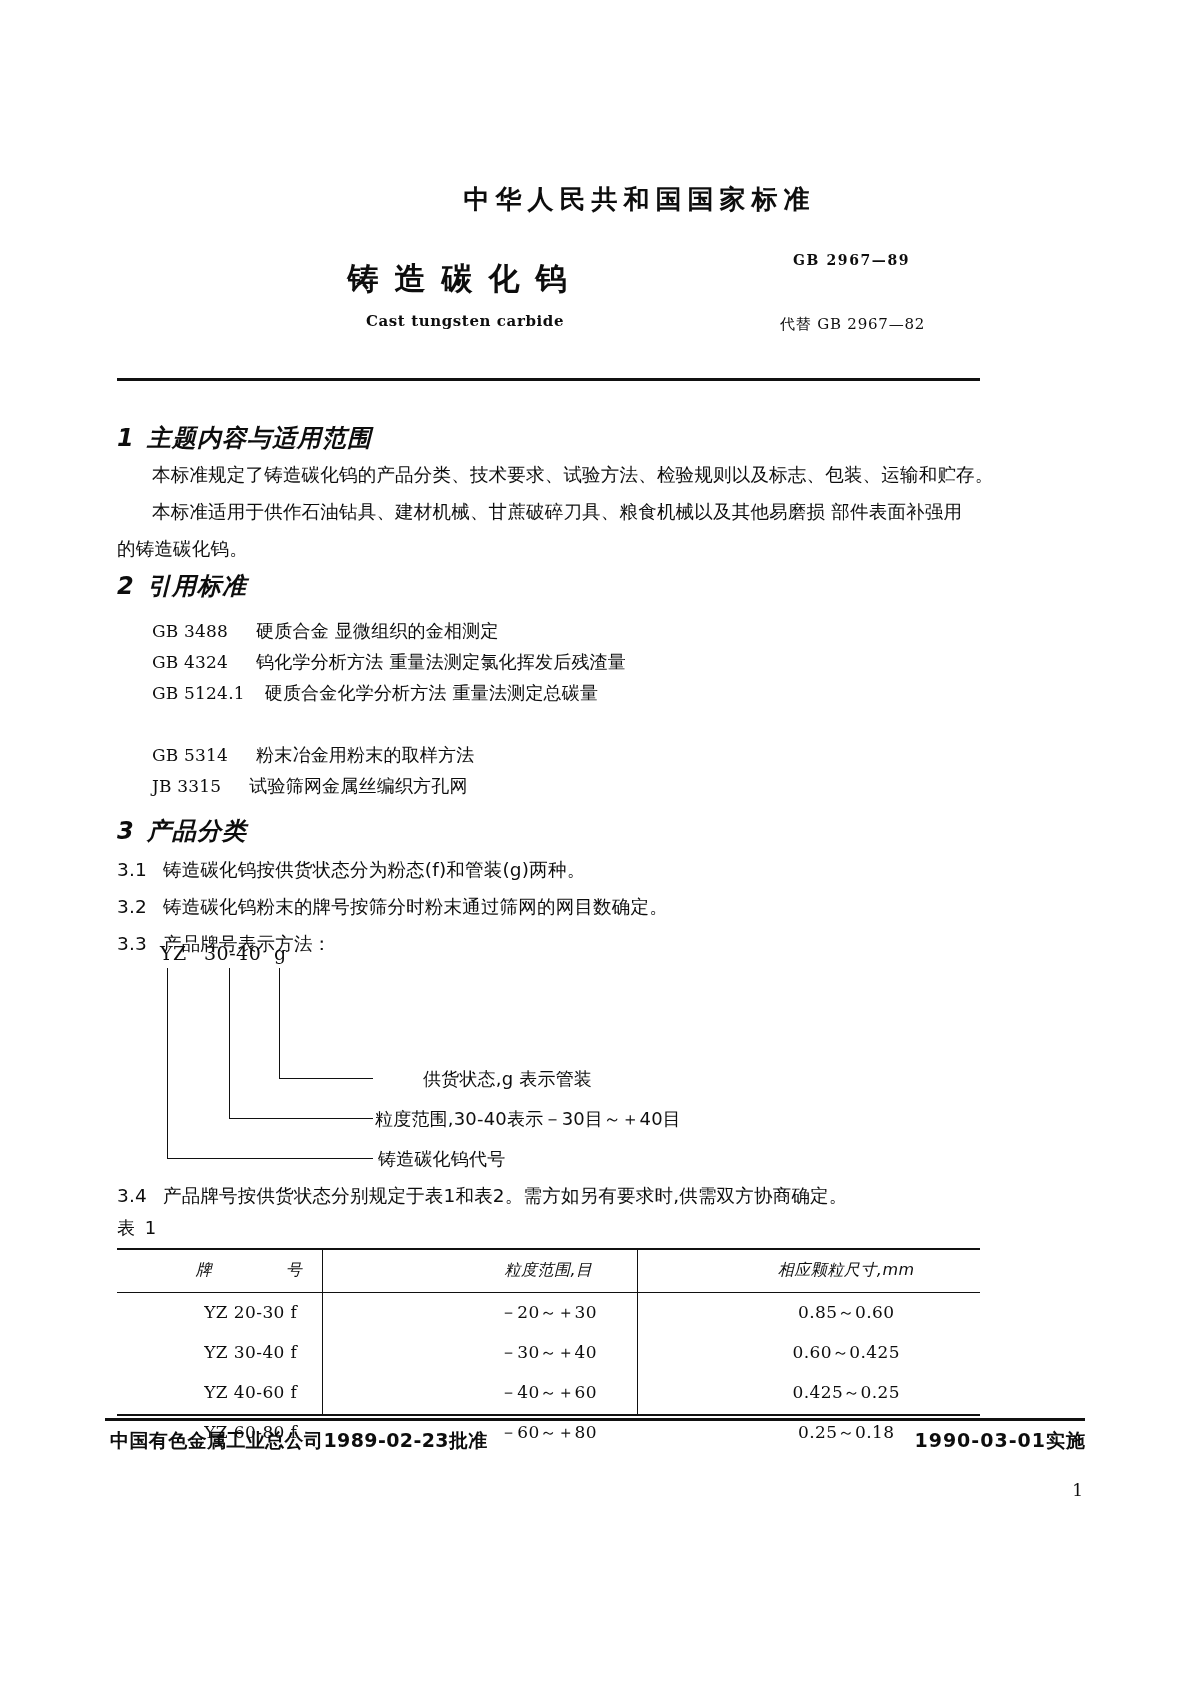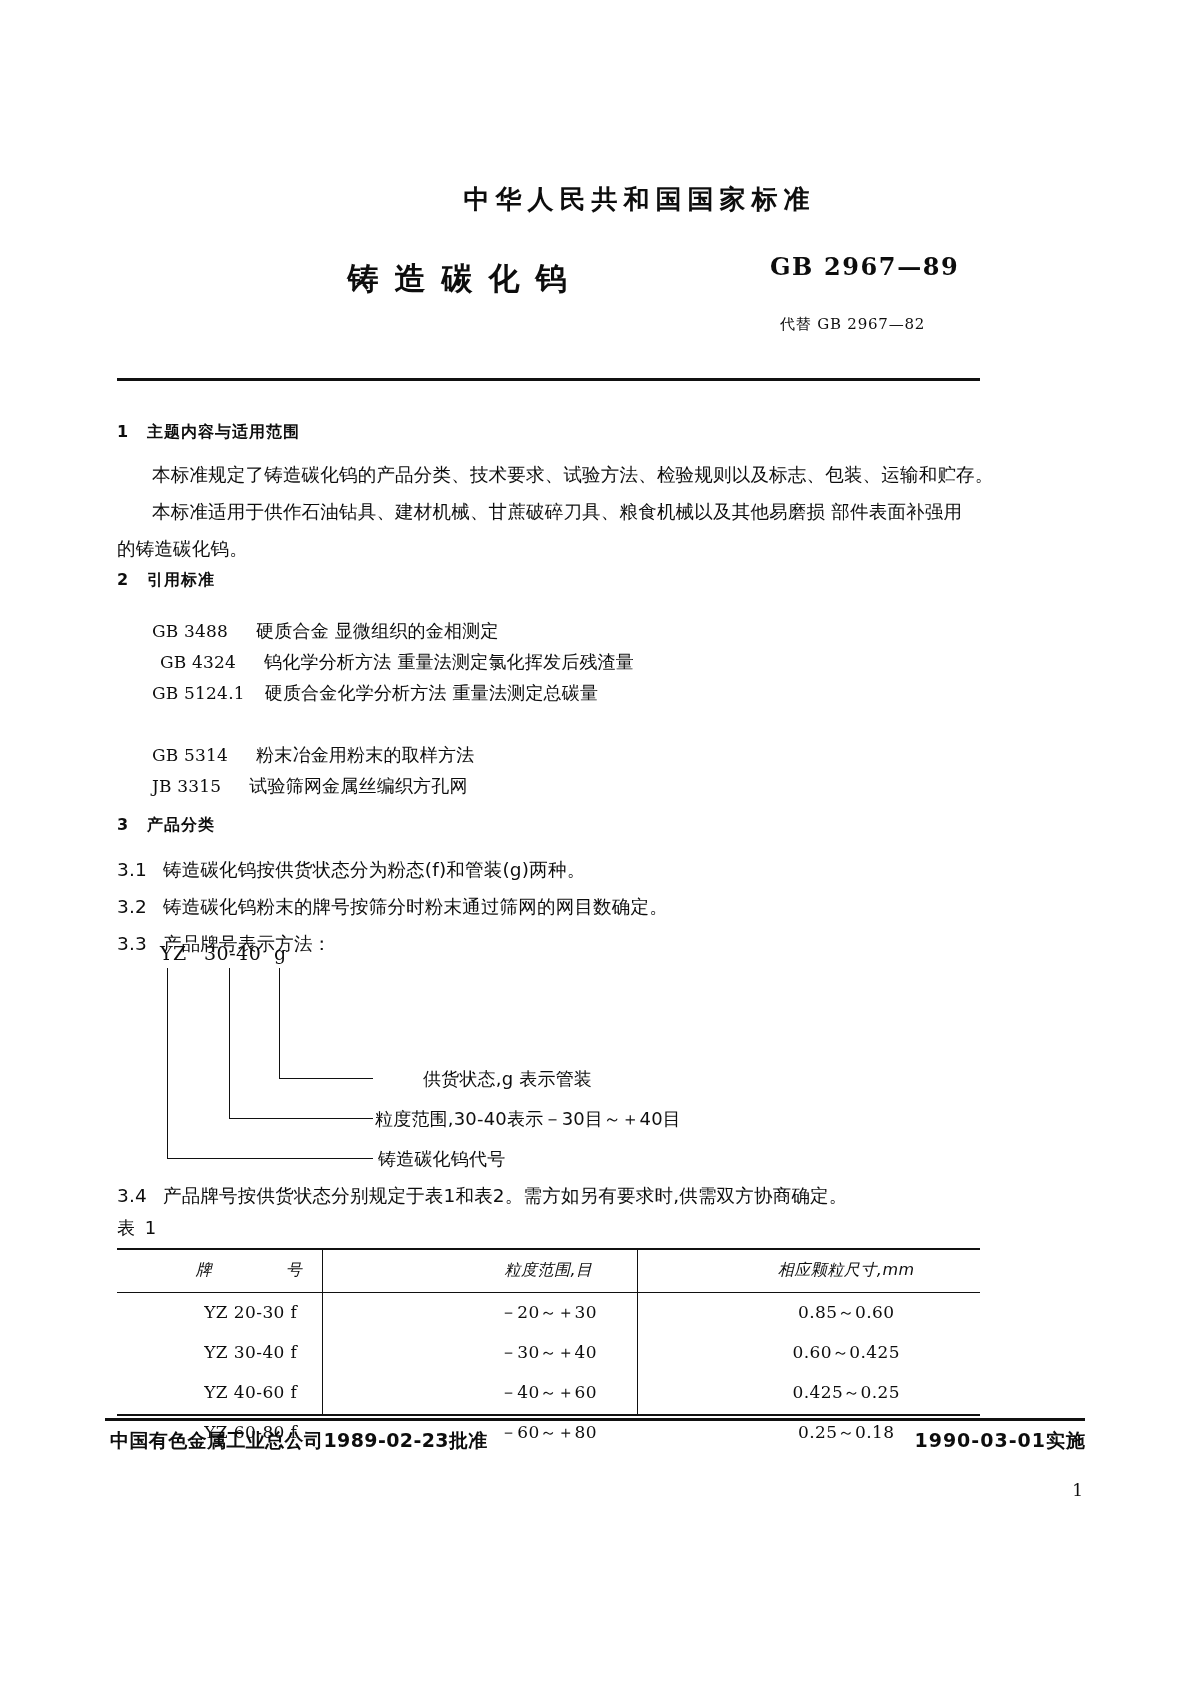--- a/index.html
+++ b/index.html
@@ -48,22 +48,22 @@
     left: 175px; top: 312px;
     width: 580px;
     text-align: center;
     font-size: 15px;
     font-weight: bold;
     font-family: "DejaVu Serif", "Liberation Serif", serif;
     letter-spacing: 0.6px;
   }
   .std-number {
     position: absolute;
-    left: 770px; top: 252px;
-    font-size: 24px;
+    left: 793px; top: 252px;
+    font-size: 14px;
     font-weight: bold;
     font-family: "DejaVu Serif", "Liberation Serif", serif;
     letter-spacing: 1.6px;
   }
   .std-replaces {
     position: absolute;
     left: 780px; top: 315px;
     font-size: 15px;
     font-family: "DejaVu Serif", "Liberation Serif", serif;
     letter-spacing: 0.8px;
@@ -72,24 +72,25 @@
     position: absolute;
     left: 117px; top: 378px;
     width: 863px;
     height: 0;
     border-top: 3px solid #111;
   }
 
   
   .sec-head {
     position: absolute;
-    font-size: 16px;
+    font-size: 24px;
     font-weight: bold;
     letter-spacing: 1px;
     white-space: nowrap;
+    font-style: italic;
   }
   .sec-num {
     display: inline-block;
     width: 30px;
     font-weight: bold;
   }
   .para {
     position: absolute;
     font-size: 18.5px;
     letter-spacing: 0.2px;
@@ -252,20 +253,21 @@
 </style>
 </head>
 <body>
 
 <div class="page">
 
   <div class="national-header">中华人民共和国国家标准</div>
 
   <div class="doc-title">铸造碳化钨</div>
 
+  <div class="doc-title-en">Cast tungsten carbide</div>
 
   <div class="std-number">GB 2967—89</div>
 
   <div class="std-replaces">代替 GB 2967—82</div>
 
   <div class="rule-top"></div>
 
   <div class="sec-head" style="left:117px; top:422px;">
     <span class="sec-num">1</span><span>主题内容与适用范围</span>
   </div>
@@ -278,21 +280,21 @@
 
   <div class="sec-head" style="left:117px; top:570px;">
     <span class="sec-num">2</span><span>引用标准</span>
   </div>
 
   <div class="ref-line" style="left:152px; top:619px;">
     <span class="ref-code">GB 3488</span>
     <span style="display:inline-block;width:22px"></span><span>硬质合金   显微组织的金相测定</span>
   </div>
 
-  <div class="ref-line" style="left:152px; top:650px;margin-left:8px;">
+  <div class="ref-line" style="left:152px; top:650px;">
     <span class="ref-code">GB 4324</span>
     <span style="display:inline-block;width:22px"></span><span>钨化学分析方法   重量法测定氯化挥发后残渣量</span>
   </div>
 
   <div class="ref-line" style="left:152px; top:681px;">
     <span class="ref-code">GB 5124.1</span>
     <span style="display:inline-block;width:14px"></span><span>硬质合金化学分析方法   重量法测定总碳量</span>
   </div>
 
 

